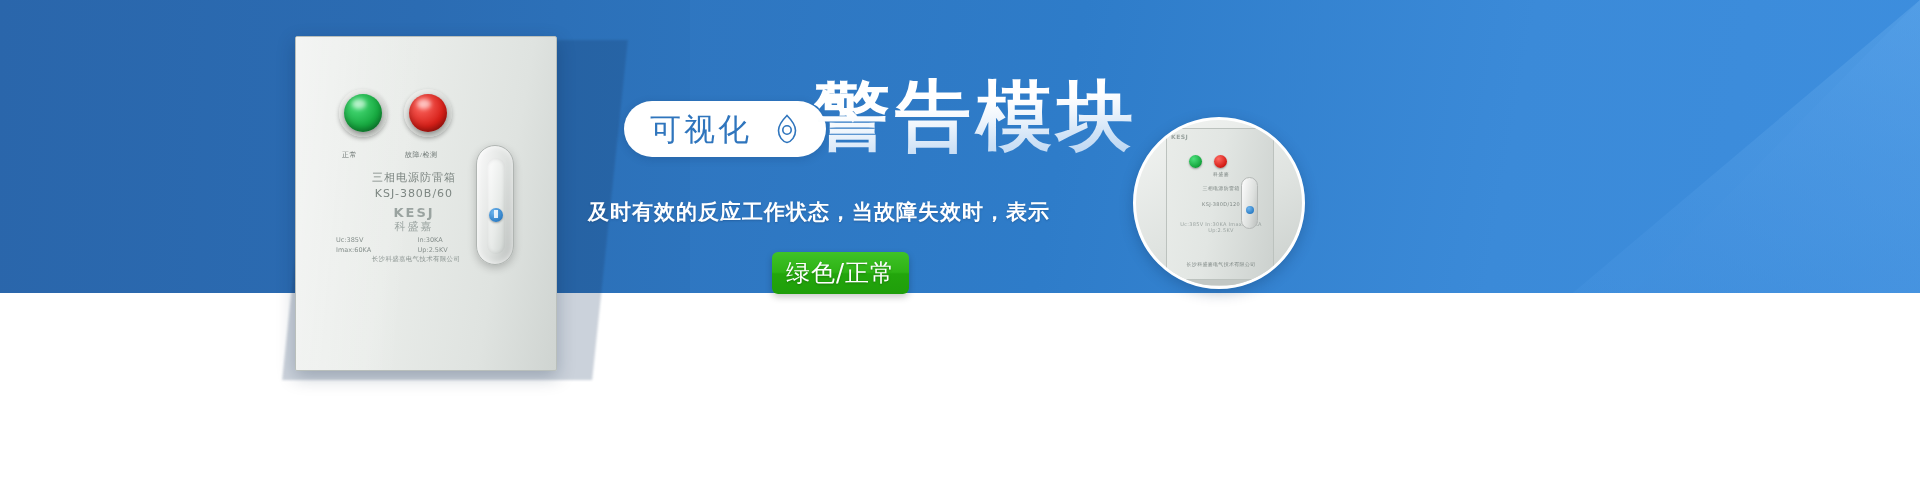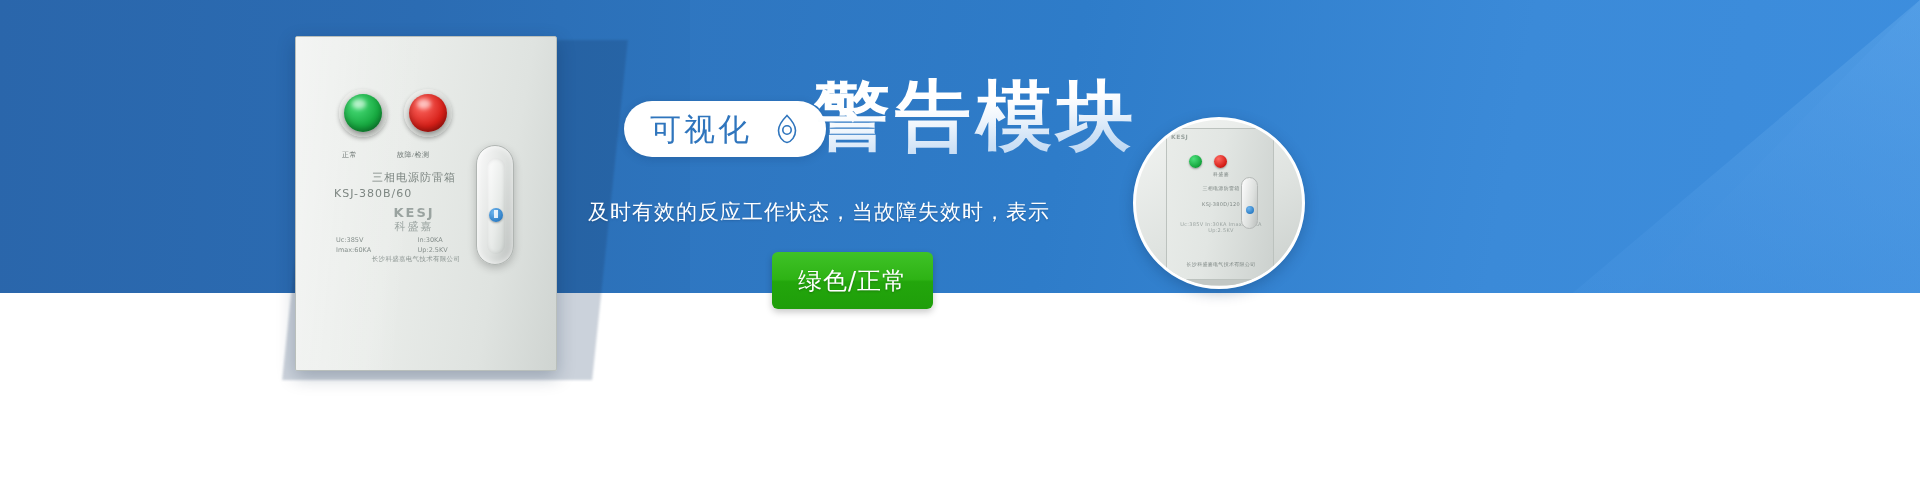--- a/index.html
+++ b/index.html
@@ -73,27 +73,27 @@
   .led-green { left:48px; top:57px; background:radial-gradient(circle at 35% 30%,#4ce07c,#16a83f 60%,#0a6b27); }
   .led-red   { left:113px; top:57px; background:radial-gradient(circle at 35% 30%,#ff6a63,#d61f18 60%,#8c0b06); }
   .ring-green{ left:43px; top:52px; }
   .ring-red  { left:108px; top:52px; }
 
   .cab-label {
     position:absolute; font-size:7px; color:#6d7673; letter-spacing:.5px;
     font-family:Liberation Serif, serif;
   }
   .lbl-normal { left:46px; top:113px; }
-  .lbl-fault  { left:101px; top:113px; }
+  .lbl-fault  { left:109px; top:113px; }
   .cab-title {
     position:absolute; left:38px; top:133px; width:160px; text-align:center;
     font-size:11px; color:#7d8682; letter-spacing:1px;
   }
   .cab-model {
-    position:absolute; left:38px; top:150px; width:160px; 
+    position:absolute; left:38px; top:150px; width:160px; text-align:center;
     font-size:11px; color:#7d8682; letter-spacing:1px;
   }
   .cab-brand {
     position:absolute; left:38px; top:168px; width:160px; text-align:center;
     font-size:13px; color:#9aa3a0; font-weight:bold; letter-spacing:2px;
   }
   .cab-brand2 {
     position:absolute; left:38px; top:182px; width:160px; text-align:center;
     font-size:11px; color:#9aa3a0; letter-spacing:2px;
   }
@@ -157,34 +157,34 @@
   .headline-shadow {
     position:absolute; left:817px; top:81px;
     font-size:76px; font-weight:bold; letter-spacing:5px; line-height:1;
     color:rgba(20,60,110,.20);
     white-space:nowrap; z-index:-1;
   }
 
   
   .sub {
     position:absolute; right:870px; top:196px;
-    text-align:right; white-space:nowrap;
+    text-align:right; white-space:nowrap;font-weight:bold;
   }
   .sub-line {
     font-size:21px; color:#ffffff; line-height:32px; letter-spacing:1px;
     text-shadow:0 1px 2px rgba(20,55,100,.35);
   }
 
   
   .badges {
     position:absolute; left:772px; top:252px;
     display:flex; gap:22px;
   }
   .badge {
-    height:57px; padding:0 26px; border-radius:6px;
+    height:42px; padding:0 14px; border-radius:6px;
     display:flex; align-items:center; justify-content:center;
     font-size:24px; color:#ffffff; letter-spacing:1px;
     box-shadow:0 3px 7px rgba(0,0,0,.22);
     text-shadow:0 1px 2px rgba(0,0,0,.25);
   }
   .badge-green { background:linear-gradient(180deg,#3fc227 0%,#2eb315 48%,#23a60c 52%,#1f9e0a 100%); }
   .badge-red   { background:linear-gradient(180deg,#e02b22 0%,#cf1811 48%,#c01009 52%,#b60d06 100%); }
 
   
   .circle-inset {

